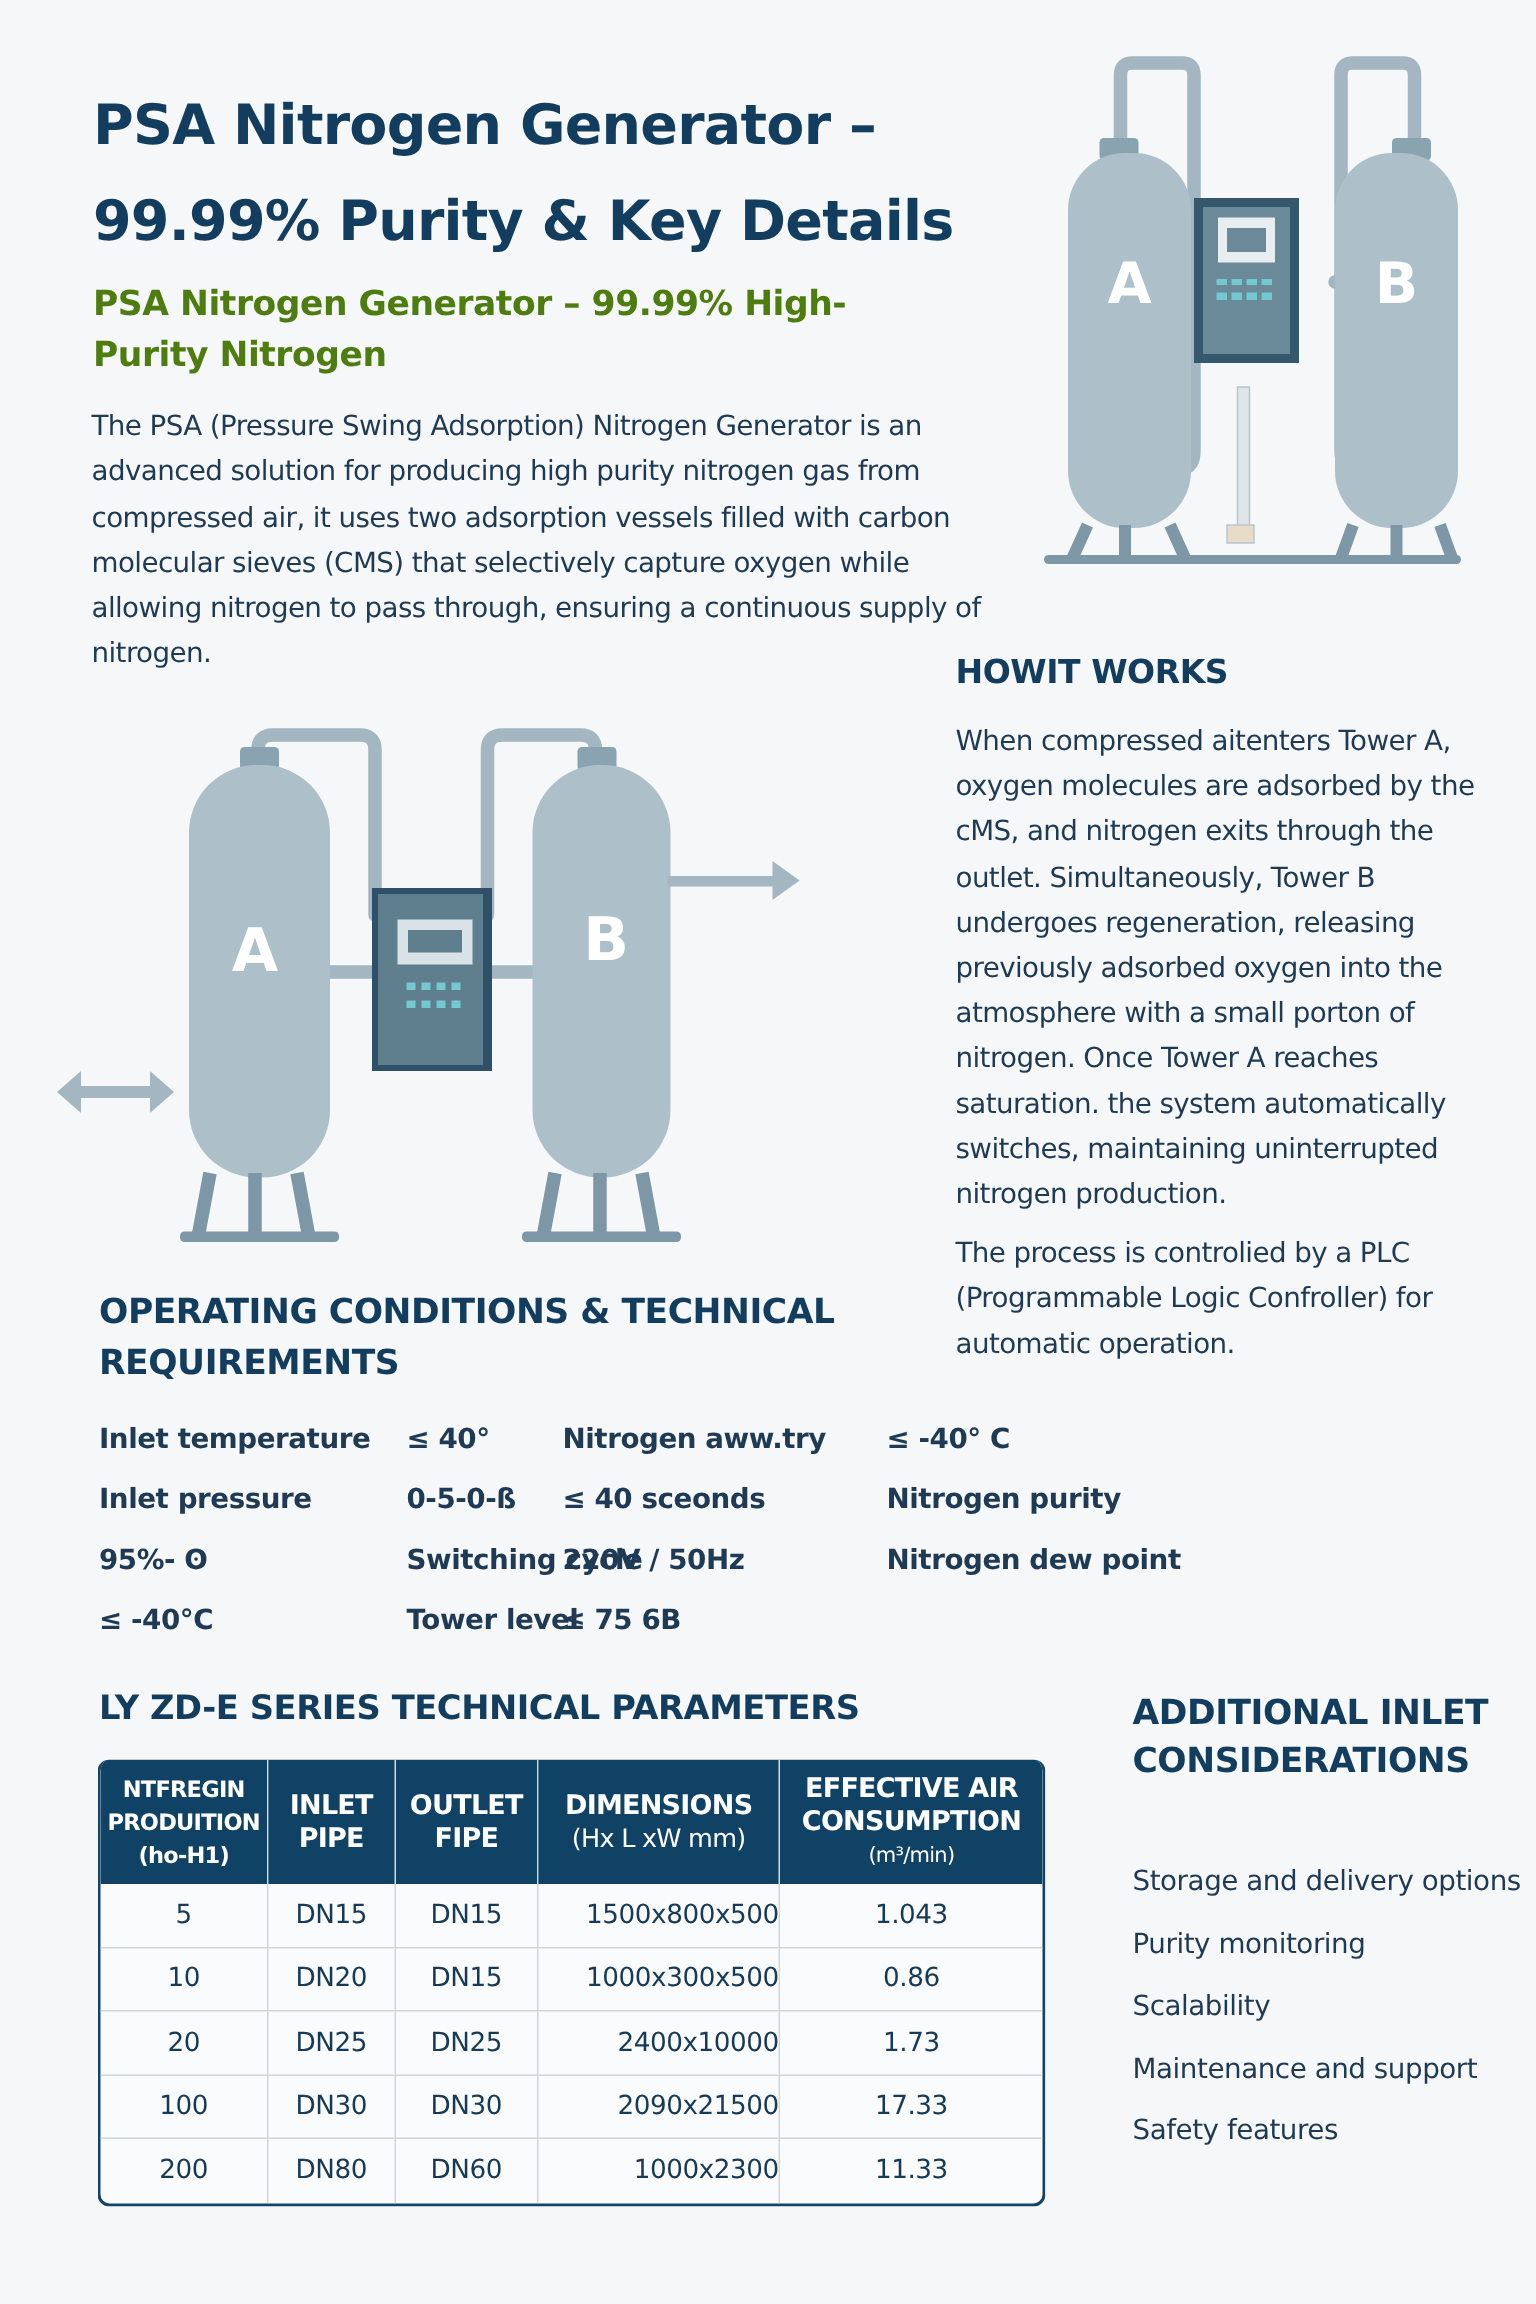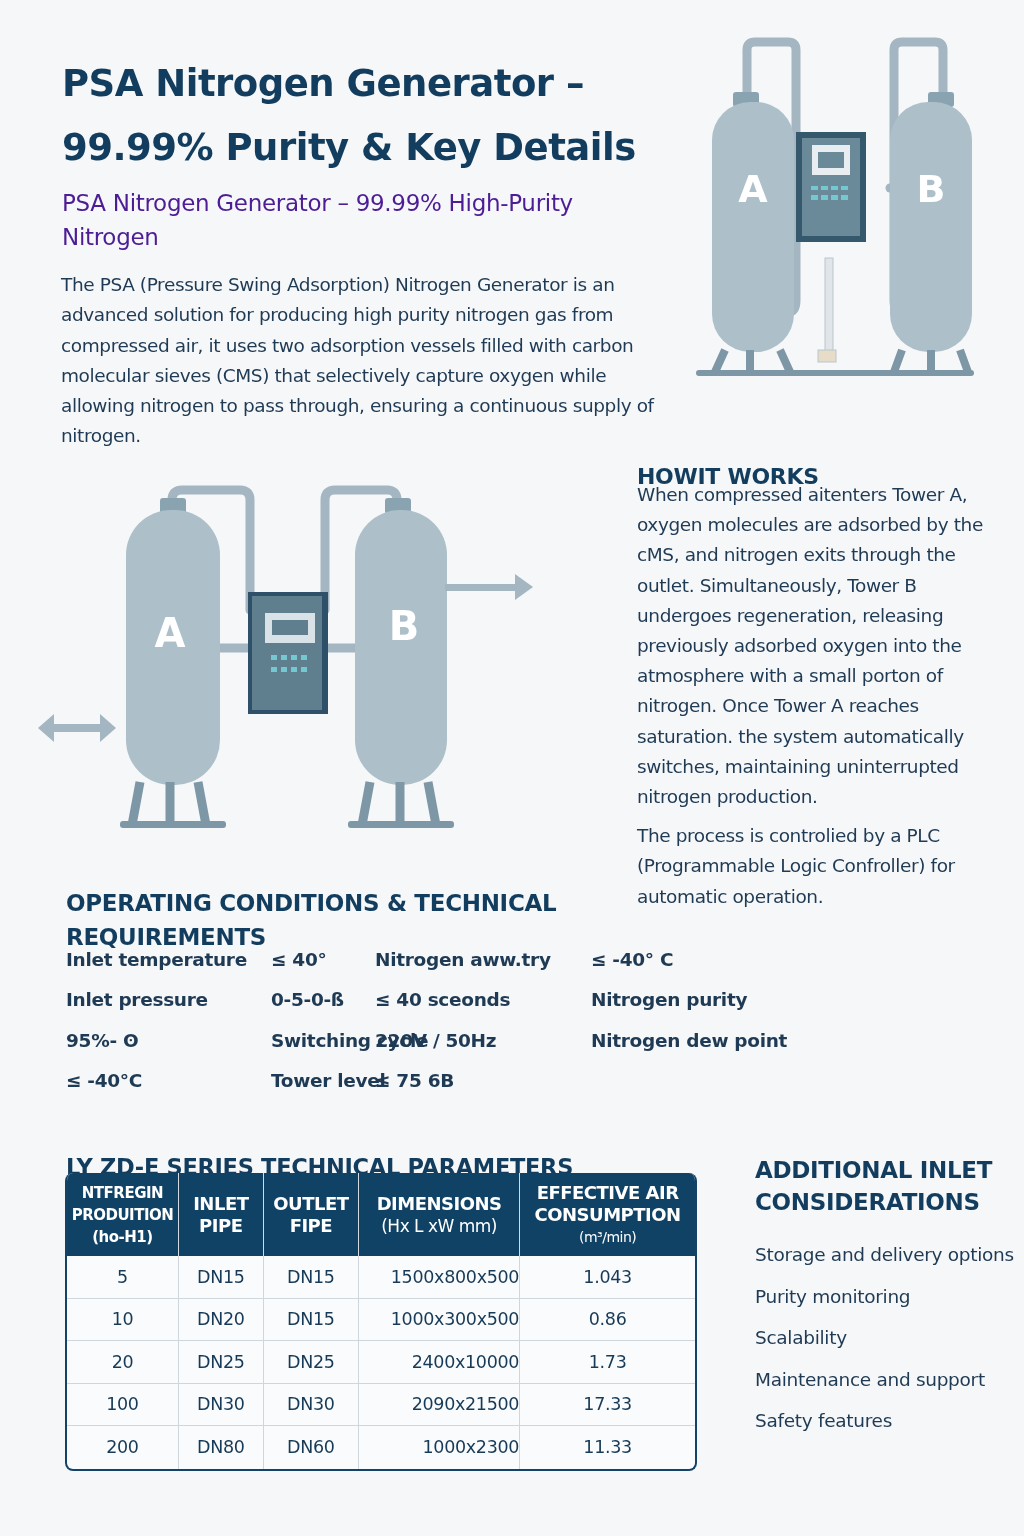--- a/index.html
+++ b/index.html
@@ -13,31 +13,31 @@
     }
     .abs { position: absolute; }
 
     .main-title {
       left: 62px; top: 52px; width: 640px;
       font-size: 37px; font-weight: bold; line-height: 64px;
       color: #123d5e; letter-spacing: -0.5px;
     }
     .sub-title {
       left: 62px; top: 186px; width: 520px;
-      font-size: 23px; font-weight: normal; line-height: 34px;
-      color: #4c1d95; letter-spacing: -0.3px;
+      font-size: 23px; font-weight: bold; line-height: 34px;
+      color: #4d7c0f; letter-spacing: -0.3px;
     }
     .intro {
       left: 61px; top: 270px; width: 600px;
       font-size: 18.5px; line-height: 30.3px; color: #1f3a54;
       letter-spacing: -0.4px;
     }
 
     .section-h {
-      font-weight: bold; color: #123d5e; letter-spacing: -0.3px; margin-top: 28px;
+      font-weight: bold; color: #123d5e; letter-spacing: -0.3px;
     }
     .how-title { left: 637px; top: 434px; font-size: 22px; line-height: 30px; }
     .how-body {
       left: 637px; top: 480px; width: 370px;
       font-size: 18.5px; line-height: 30.2px; color: #1f3a54; letter-spacing: -0.4px;
     }
     .how-body p + p { margin-top: 9px; }
 
     .ops-title {
       left: 66px; top: 858px; width: 540px;

